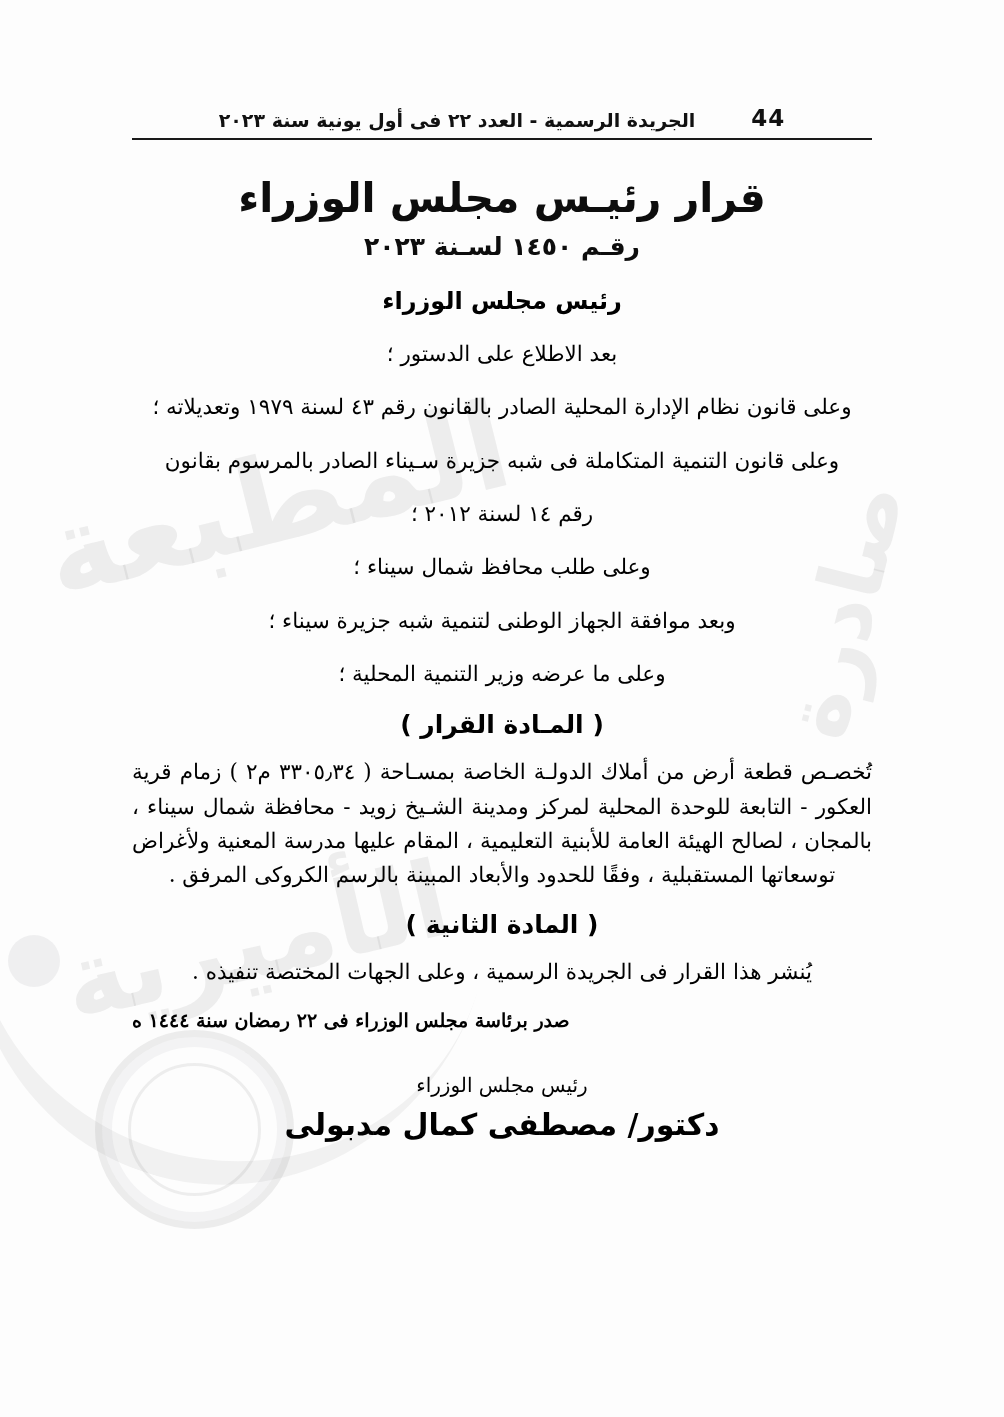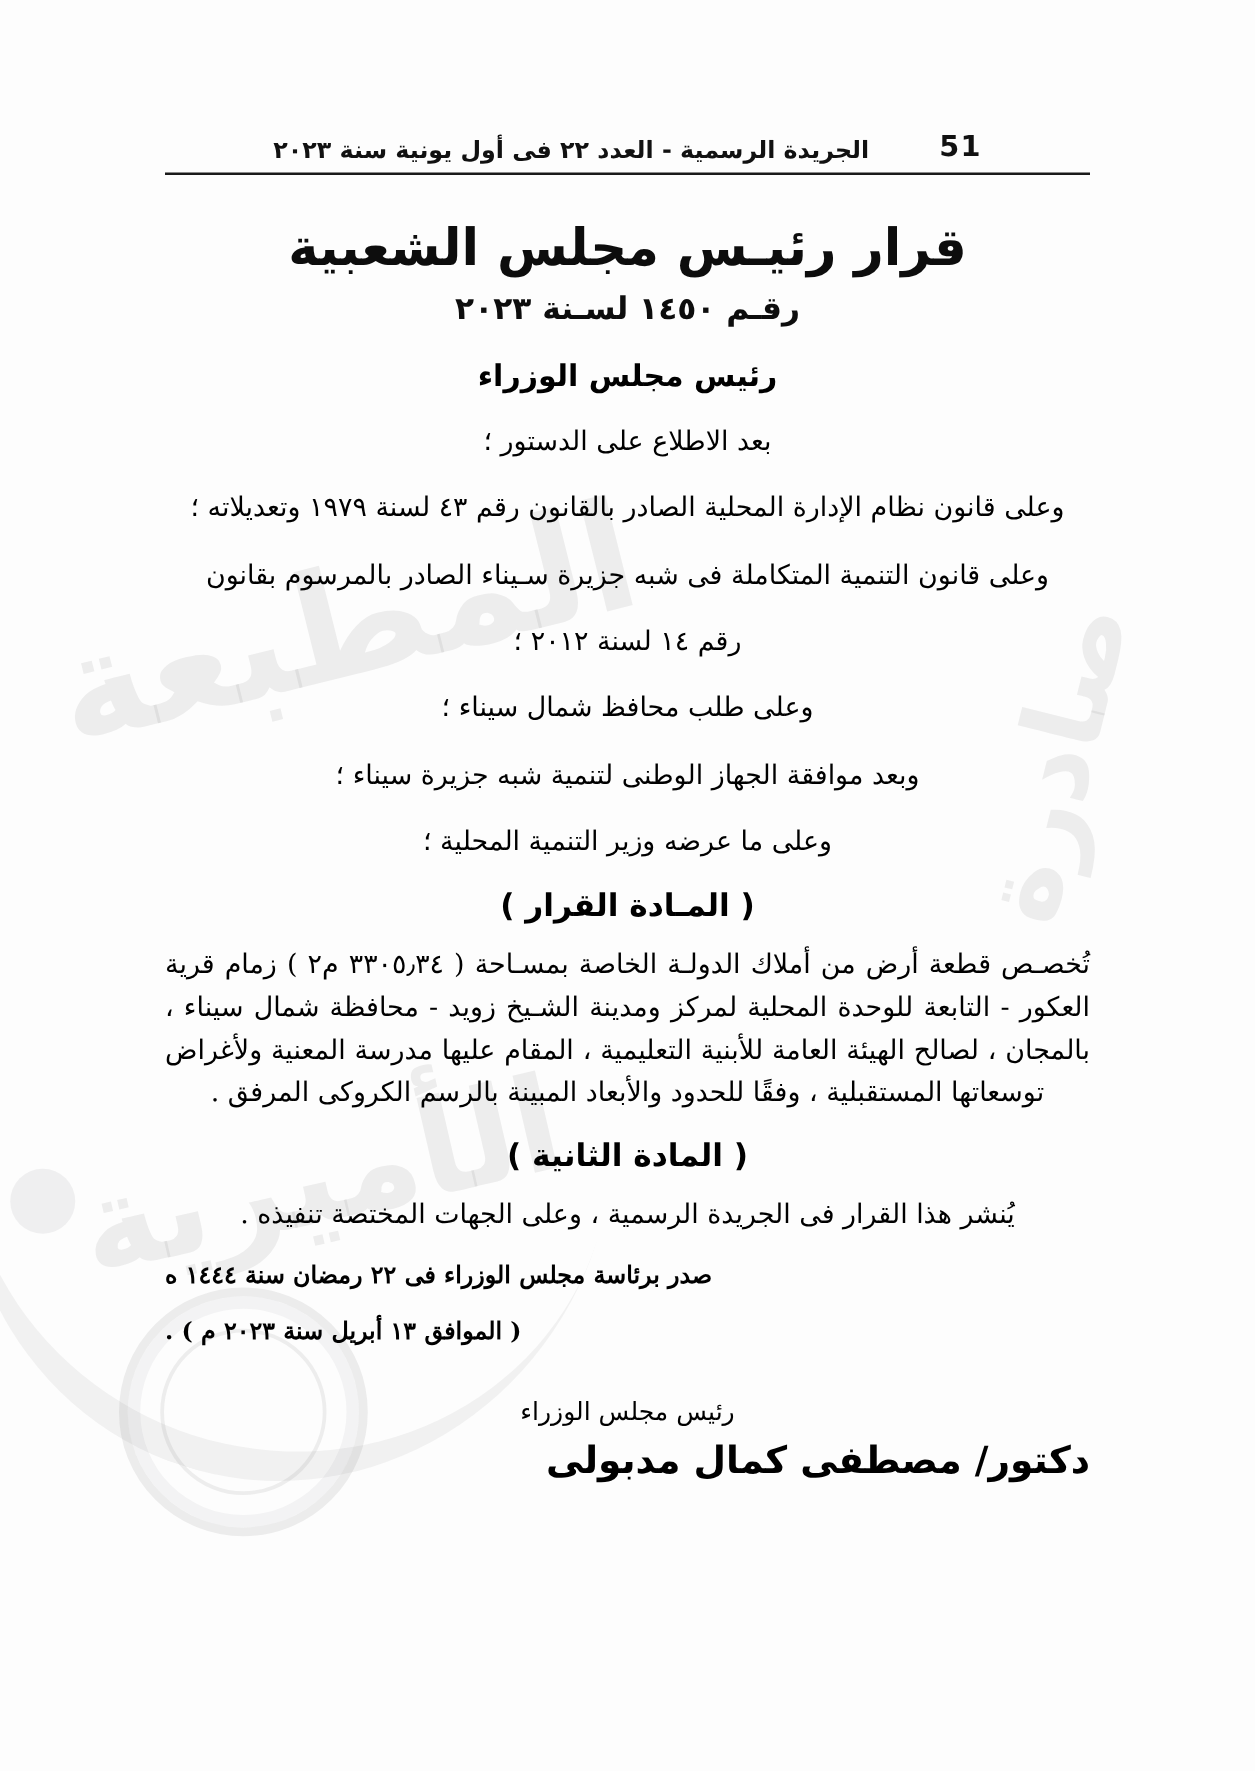--- a/index.html
+++ b/index.html
@@ -192,20 +192,21 @@
     line-height: 1.5;
     text-align: left;
     font-weight: bold;
   }
   .signer-role {
     text-align: center;
     font-size: 20px;
     margin: 38px 0 10px 0;
   }
   .signer-name {
+    text-align: center;
     font-family: "DejaVu Sans", "Liberation Sans", sans-serif;
     font-size: 30px;
     font-weight: bold;
     margin: 0;
     letter-spacing: 0.5px;
   }
 </style>
 </head>
 <body>
 
@@ -216,26 +217,26 @@
     <div class="wm-text wm-1">المطبعة</div>
     <div class="wm-text wm-2">الأميرية</div>
     <div class="wm-text wm-3">صادرة</div>
     <div class="wm-seal"></div>
     <div class="wm-dot"></div>
   </div>
 
   <div class="content">
 
     <div class="masthead">
-      <span class="page-no">51</span>
+      <span class="page-no">44</span>
       <span class="gazette">الجريدة الرسمية - العدد ٢٢ فى أول يونية سنة ٢٠٢٣</span>
     </div>
     <hr class="rule">
 
-    <h1 class="doc-title">قرار رئيـس مجلس الشعبية</h1>
+    <h1 class="doc-title">قرار رئيـس مجلس الوزراء</h1>
     <div class="doc-number">رقـم ١٤٥٠ لسـنة ٢٠٢٣</div>
     <div class="authority">رئيس مجلس الوزراء</div>
 
     <div class="preamble">
       <p class="centered">بعد الاطلاع على الدستور ؛</p>
       <p class="centered">وعلى قانون نظام الإدارة المحلية الصادر بالقانون رقم ٤٣ لسنة ١٩٧٩ وتعديلاته ؛</p>
       <p>وعلى قانون التنمية المتكاملة فى شبه جزيرة سـيناء الصادر بالمرسوم بقانون</p>
       <p class="centered">رقم ١٤ لسنة ٢٠١٢ ؛</p>
       <p class="centered">وعلى طلب محافظ شمال سيناء ؛</p>
       <p class="centered">وبعد موافقة الجهاز الوطنى لتنمية شبه جزيرة سيناء ؛</p>
@@ -248,20 +249,19 @@
       <p class="last-center">تُخصـص قطعة أرض من أملاك الدولـة الخاصة بمسـاحة ( ٣٣٠٥٫٣٤ م٢ ) زمام قرية العكور - التابعة للوحدة المحلية لمركز ومدينة الشـيخ زويد - محافظة شمال سيناء ، بالمجان ، لصالح الهيئة العامة للأبنية التعليمية ، المقام عليها مدرسة المعنية ولأغراض توسعاتها المستقبلية ، وفقًا للحدود والأبعاد المبينة بالرسم الكروكى المرفق .</p>
     </div>
 
     <div class="article-head">( المادة الثانية )</div>
     <div class="article-body">
       <p class="last-center">يُنشر هذا القرار فى الجريدة الرسمية ، وعلى الجهات المختصة تنفيذه .</p>
     </div>
 
     <div class="closing">
       <p>صدر برئاسة مجلس الوزراء فى ٢٢ رمضان سنة ١٤٤٤ ه</p>
-      <p>( الموافق ١٣ أبريل سنة ٢٠٢٣ م ) .</p>
     </div>
 
     <div class="signer-role">رئيس مجلس الوزراء</div>
     <div class="signer-name">دكتور/ مصطفى كمال مدبولى</div>
 
   </div>
 </div>
 
 </body></html>

